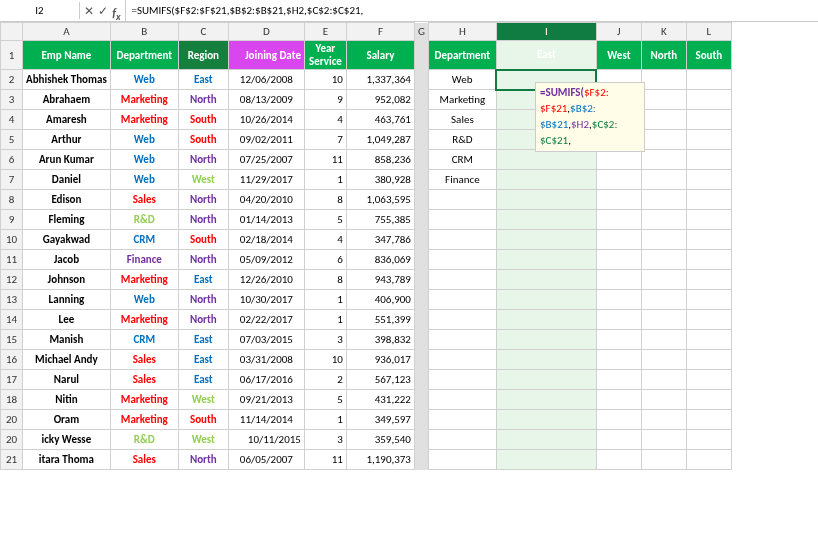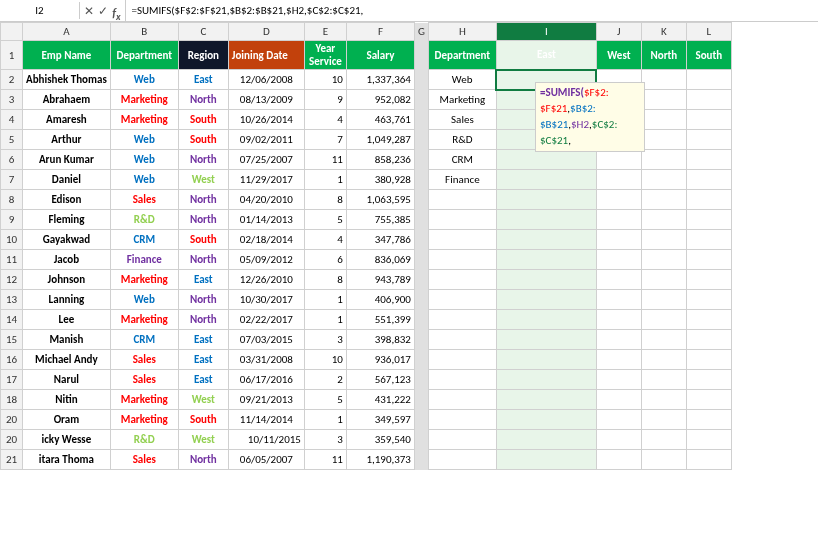--- a/index.html
+++ b/index.html
@@ -92,30 +92,30 @@
       font-weight: bold;
       text-align: center;
     }
     .header-dept {
       background: #00b050;
       color: #fff;
       font-weight: bold;
       text-align: center;
     }
     .header-region {
-      background: #0f172a;
+      background: #15803d;
       color: #fff;
       font-weight: bold;
       text-align: center;
     }
     .header-joining {
-      background: #c2410c;
-      color: #fff;
-      font-weight: bold;
-      text-align: left;
+      background: #d946ef;
+      color: #fff;
+      font-weight: bold;
+      text-align: right;
       margin-left: 28px;
     }
     .header-year {
       background: #00b050;
       color: #fff;
       font-weight: bold;
       text-align: center;
     }
     .header-salary {
       background: #00b050;

